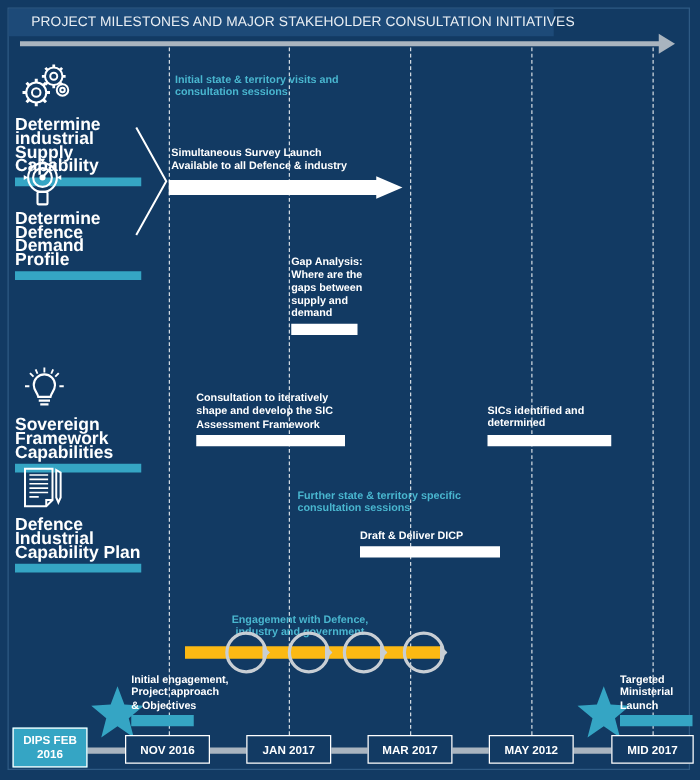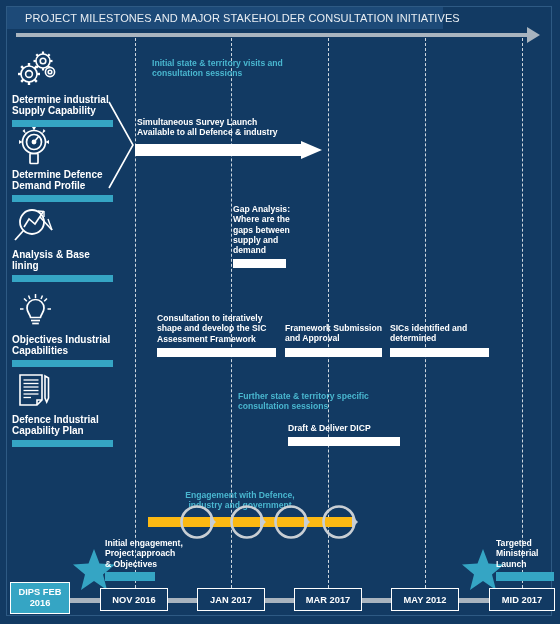--- a/index.html
+++ b/index.html
@@ -33,21 +33,21 @@
     border-top:8px solid transparent;border-bottom:8px solid transparent;border-left:13px solid #a9b4bf;
   }
 
   
   .vline{position:absolute;top:38px;width:0;border-left:1px dashed #cfd8e0;height:550px;}
 
   
   .side-row{position:absolute;left:8px;width:105px;}
   .side-icon{width:48px;height:42px;position:relative;margin-left:4px;}
   .side-label{
-    color:#ffffff;font-size:10px;font-weight:bold;line-height:11px;
+    color:#ffffff;font-size:14px;font-weight:bold;line-height:11px;
     margin-top:2px;margin-left:4px;
   }
   .side-bar{width:101px;height:7px;background:#35a5c4;margin-top:4px;margin-left:4px;}
   .side-bar.gold{background:#fcb913;}
 
   
   .chevron{position:absolute;left:107px;top:100px;width:28px;height:90px;}
 
   
   .blk{position:absolute;}
@@ -164,59 +164,41 @@
 Demand Profile</div>
     <div class="side-bar"></div>
   </div>
 
   <div class="chevron">
     <svg viewBox="0 0 28 90" width="28" height="90">
       <polyline points="2,2 26,45 2,88" fill="none" stroke="#ffffff" stroke-width="1.6"></polyline>
     </svg>
   </div>
 
-  <div class="side-row" style="top:205px;">
-    <div class="side-icon">
-      <svg viewBox="0 0 48 42" width="48" height="42">
-        <g fill="none" stroke="#ffffff" stroke-width="1.8">
-          <circle cx="20" cy="17" r="12"></circle>
-          <line x1="11.5" y1="25.5" x2="3" y2="35"></line>
-          <polyline points="12,22 17,14 23,19 31,7" stroke-width="1.6"></polyline>
-          <line x1="26" y1="6" x2="32" y2="6.5" stroke-width="1.4"></line>
-          <line x1="32" y1="12" x2="32" y2="6" stroke-width="1.4"></line>
-          <line x1="28" y1="12" x2="40" y2="25" stroke-width="1.6"></line>
-          <line x1="36" y1="14" x2="40" y2="25" stroke-width="1.4"></line>
-        </g>
-      </svg>
-    </div>
-    <div class="side-label">Analysis &amp;
-Base lining</div>
-    <div class="side-bar"></div>
-  </div>
 
   <div class="side-row" style="top:290px;">
     <div class="side-icon">
       <svg viewBox="0 0 48 42" width="48" height="42">
         <g fill="none" stroke="#ffffff" stroke-width="1.7">
           <path d="M15 18 a8.5 8.5 0 0 1 17 0 c0 4.5 -3 6 -3.6 9.5 h-9.8 C18 24 15 22.5 15 18 Z"></path>
           <line x1="19" y1="30.5" x2="28" y2="30.5"></line>
           <line x1="20.2" y1="33.5" x2="26.8" y2="33.5"></line>
           <g stroke-width="1.5">
             <line x1="23.5" y1="4" x2="23.5" y2="8"></line>
             <line x1="12" y1="8.5" x2="14.8" y2="11.3"></line>
             <line x1="35" y1="8.5" x2="32.2" y2="11.3"></line>
             <line x1="8" y1="19" x2="11.5" y2="19"></line>
             <line x1="39" y1="19" x2="35.5" y2="19"></line>
             <line x1="16.5" y1="5.5" x2="18" y2="9"></line>
             <line x1="30.5" y1="5.5" x2="29" y2="9"></line>
           </g>
         </g>
       </svg>
     </div>
-    <div class="side-label">Objectives Industrial
+    <div class="side-label">Sovereign Framework
 Capabilities</div>
     <div class="side-bar"></div>
   </div>
 
   <div class="side-row" style="top:370px;">
     <div class="side-icon">
       <svg viewBox="0 0 48 42" width="48" height="42">
         <g fill="none" stroke="#ffffff" stroke-width="1.6">
           <path d="M8 5 h22 v25 l-5 5 h-17 Z"></path>
           <path d="M30 30 h-5 v5"></path>
@@ -232,21 +214,21 @@
         </g>
       </svg>
     </div>
     <div class="side-label">Defence Industrial
 Capability Plan</div>
     <div class="side-bar"></div>
   </div>
 
 
   <div class="blk" style="left:140px;top:58px;width:175px;">
-    <div class="t teal" style="white-space:pre-line;margin-left:12px;">Initial state &amp; territory visits and
+    <div class="t teal" style="white-space:pre-line;">Initial state &amp; territory visits and
 consultation sessions</div>
   </div>
 
   <div class="blk" style="left:137px;top:117px;width:200px;">
     <div class="t white" style="white-space:pre-line;">Simultaneous Survey Launch
 Available to all Defence &amp; industry</div>
   </div>
   <div class="survey-arrow">
     <div class="shaft"></div>
       <div class="head"></div>
@@ -261,25 +243,20 @@
     <div class="ubar" style="width:53px;margin-top:4px;"></div>
   </div>
 
   <div class="blk" style="left:157px;top:313px;width:120px;">
     <div class="t white" style="white-space:pre-line;">Consultation to iteratively
 shape and develop the SIC
 Assessment Framework</div>
     <div class="ubar" style="width:119px;margin-top:4px;"></div>
   </div>
 
-  <div class="blk" style="left:285px;top:323px;width:98px;">
-    <div class="t white" style="white-space:pre-line;">Framework Submission
-and Approval</div>
-    <div class="ubar" style="width:97px;margin-top:4px;"></div>
-  </div>
 
   <div class="blk" style="left:390px;top:323px;width:100px;">
     <div class="t white" style="white-space:pre-line;">SICs identified and
 determined</div>
     <div class="ubar" style="width:99px;margin-top:4px;"></div>
   </div>
 
   <div class="blk" style="left:238px;top:391px;width:175px;">
     <div class="t teal" style="white-space:pre-line;">Further state &amp; territory specific
 consultation sessions</div>

